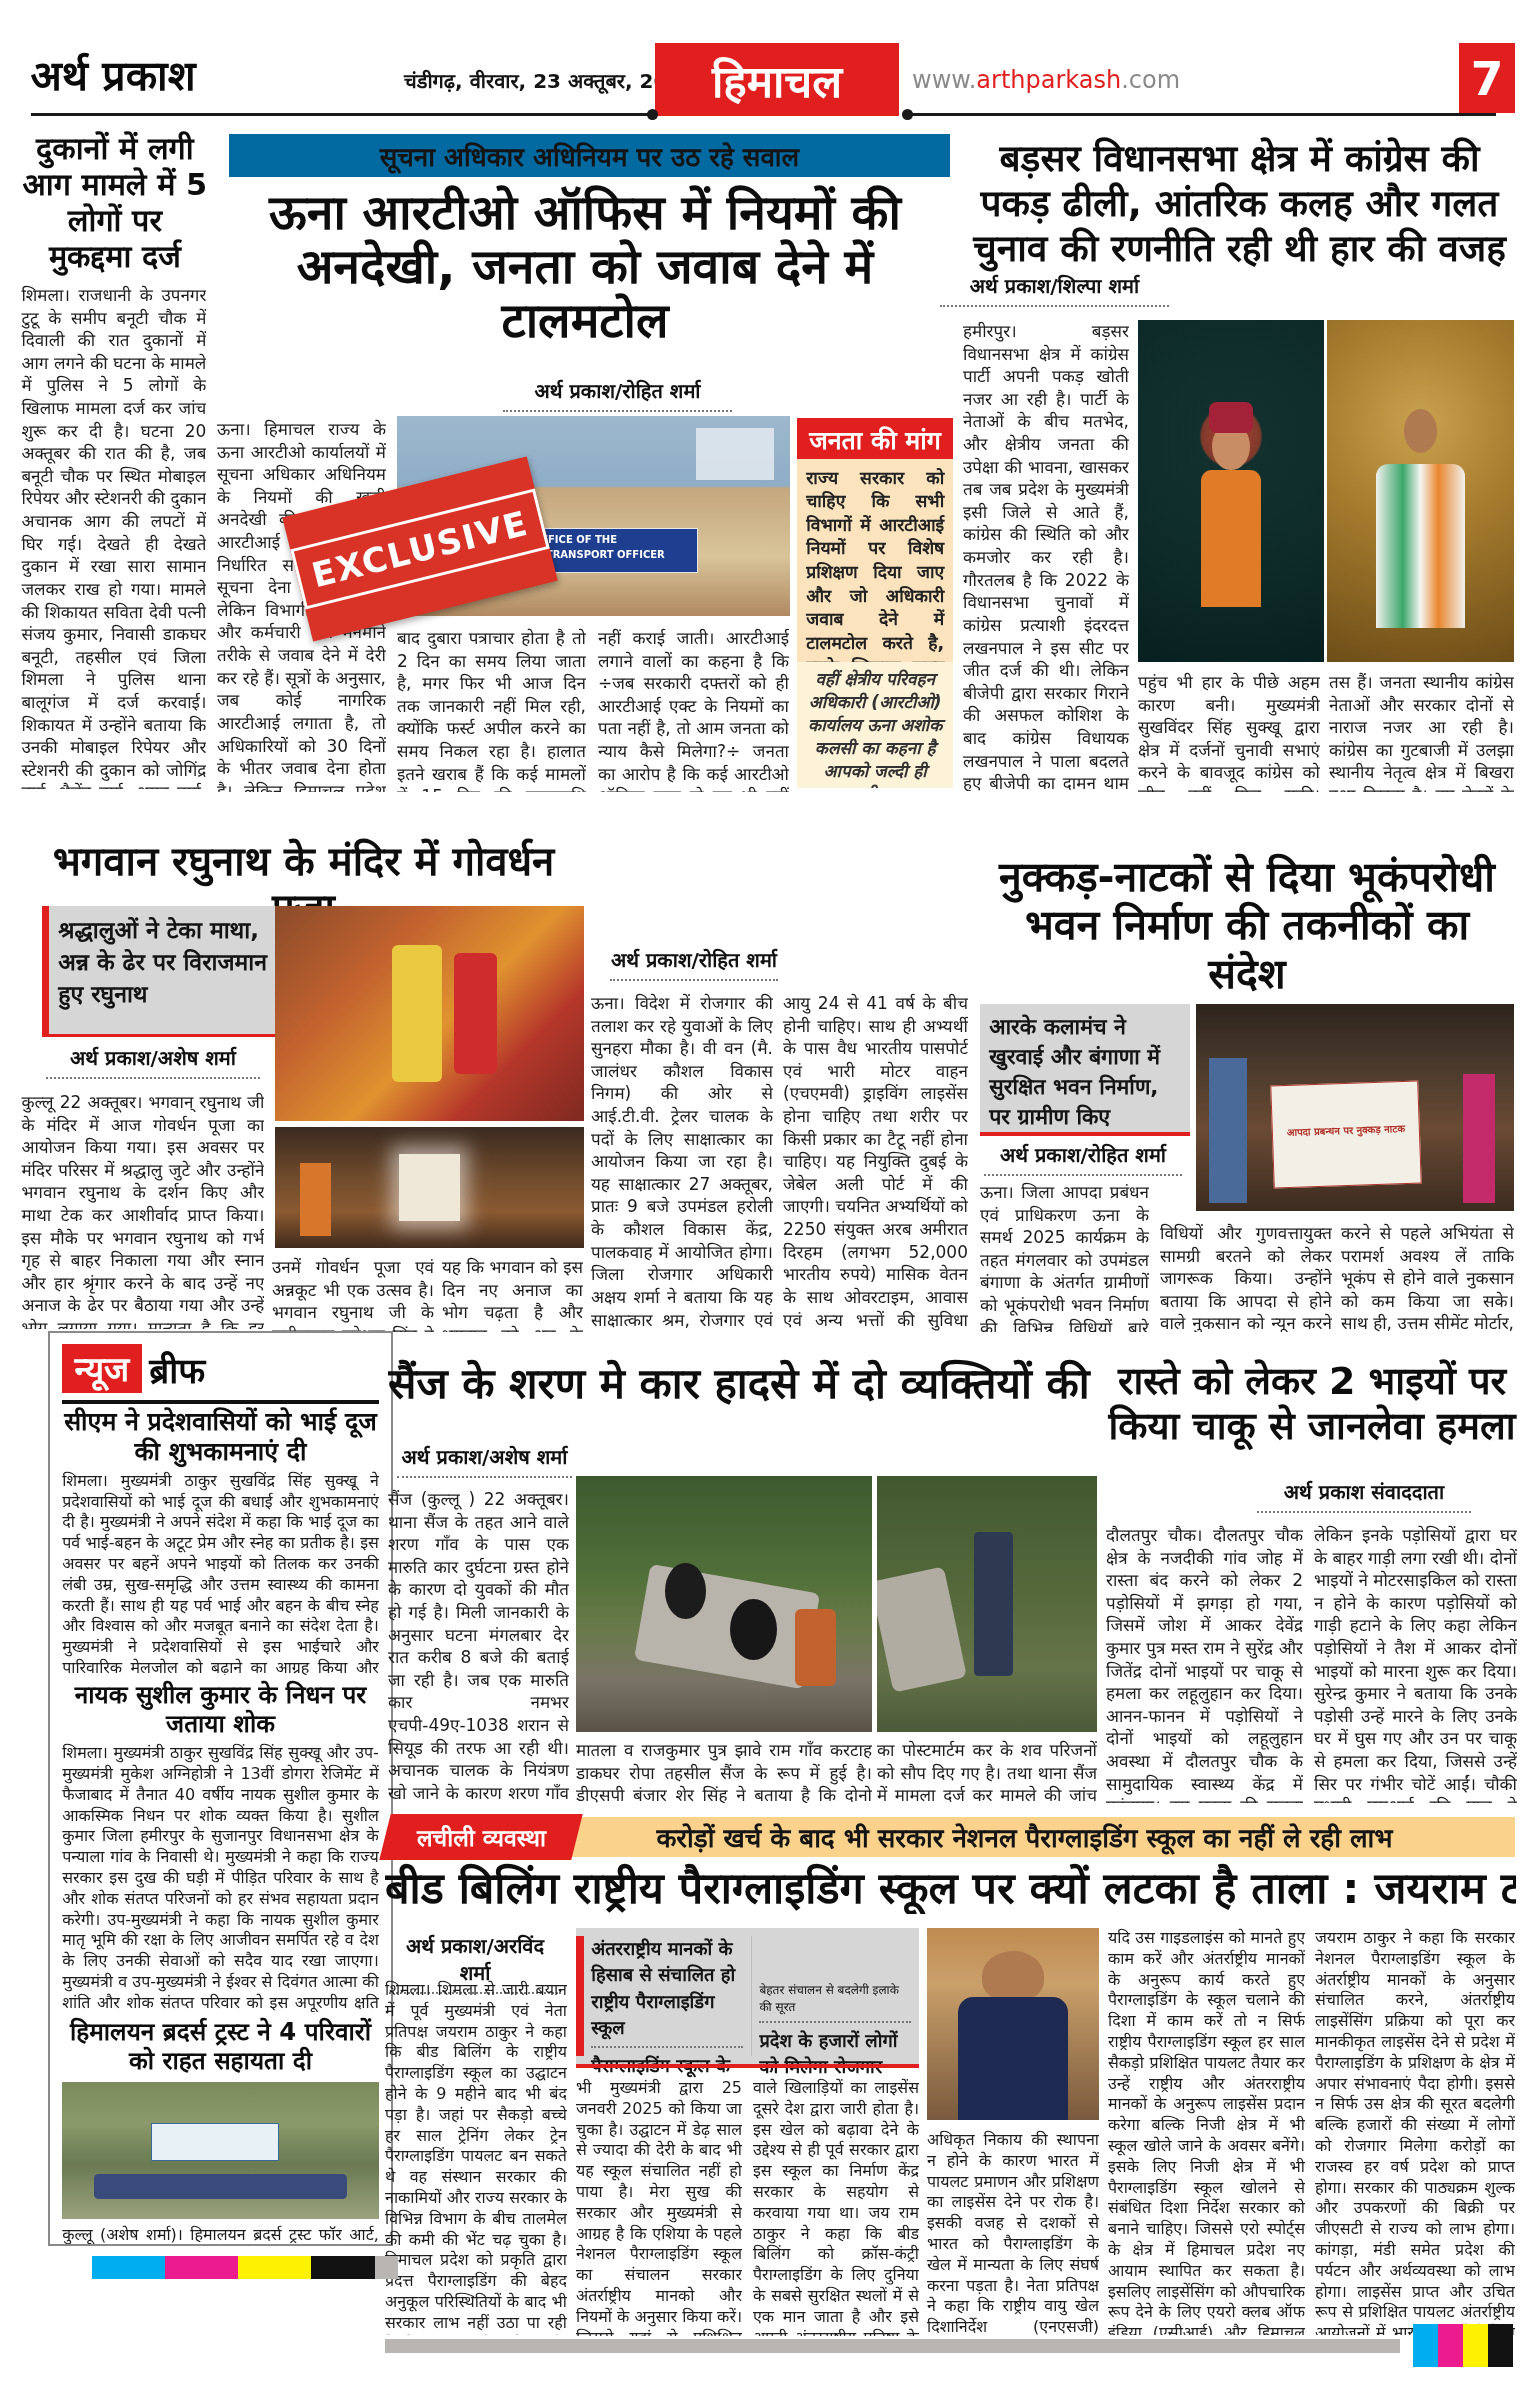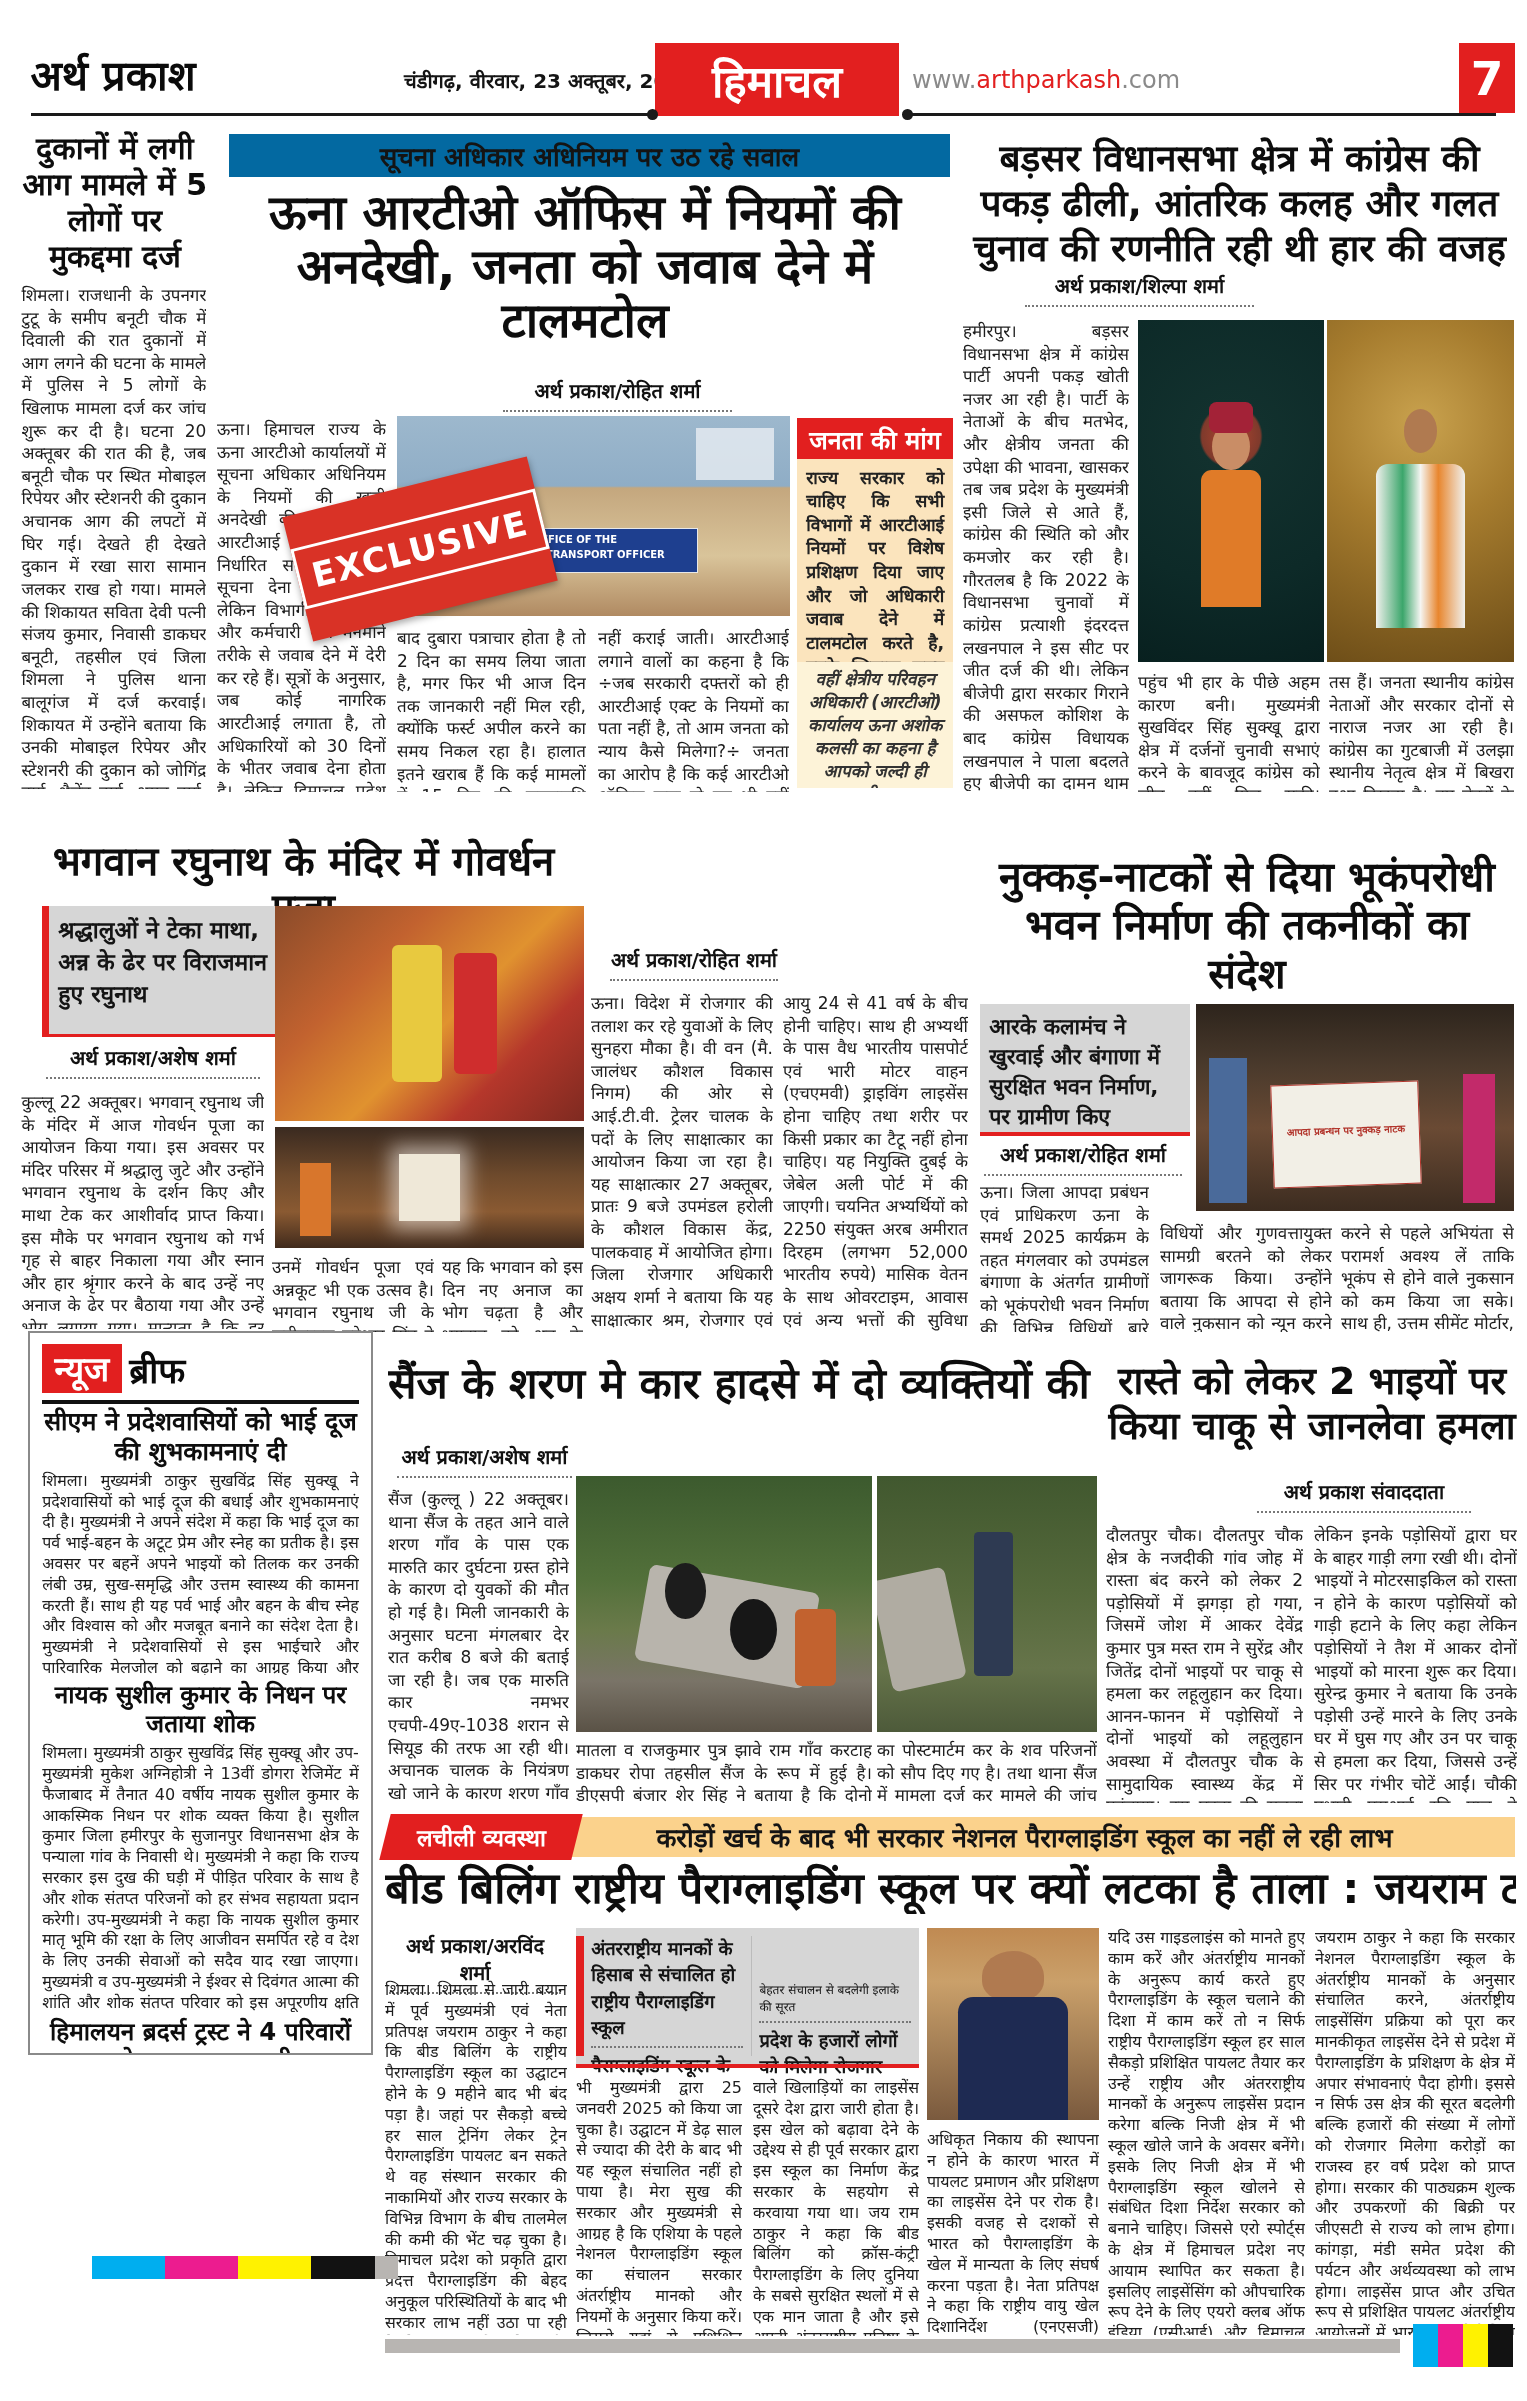--- a/index.html
+++ b/index.html
@@ -65,21 +65,21 @@
   <div class="abs redbox" style="left:797px;top:418px;width:156px;height:41px;font-size:25px;">जनता की मांग</div>
   <div class="abs" style="left:797px;top:459px;width:138px;height:197px;background:#fbe4bd;padding:7.6px 9.2px;
        font-size:17.5px;line-height:1.35;font-weight:bold;color:#222;text-align:justify;overflow:hidden;">राज्य सरकार को चाहिए कि सभी विभागों में आरटीआई नियमों पर विशेष प्रशिक्षण दिया जाए और जो अधिकारी जवाब देने में टालमटोल करते है, उनके खिलाफ सख्त कार्रवाई की जाए।</div>
   <div class="abs" style="left:797px;top:662px;width:138px;height:114px;background:#fdf3d8;padding:6.1px 9.2px;
        font-size:17px;line-height:1.35;font-style:italic;font-weight:bold;color:#333;text-align:center;overflow:hidden;">वहीं क्षेत्रीय परिवहन अधिकारी (आरटीओ) कार्यालय ऊना अशोक कलसी का कहना है आपको जल्दी ही जानकारी उपलब्ध करवा दी जाएगी ।</div>
 
   <div class="abs body-txt" style="left:797px;top:780px;width:156px;height:12.2px;"></div>
   <div class="abs body-txt" style="left:217px;top:795px;width:0;height:0;overflow:hidden;">इससे आम लोगों का विश्वास व्यवस्था से उठता जा रहा है। सूचना अधिकार कानून पारदर्शिता और जवाबदेही का प्रतीक माना जाता है, लेकिन हिमाचल में इसकी जमीनी हकीकत इसके उल्ट नजर आ रही है। अगर यही हाल रहा तो आरटीआई अधिनियम की आत्मा ही समाप्त हो जाएगी। जनता अब यह सवाल उठा रही है कि जब जानकारी देने वाले विभाग खुद नियमों से अनजान हैं, तो प्रदेश में पारदर्शिता की उम्मीद कैसे की जाए?</div>
 
   <div class="abs hl center" style="left:963px;top:136px;width:553px;font-size:37px;line-height:1.22;">बड़सर विधानसभा क्षेत्र में कांग्रेस की पकड़ ढीली, आंतरिक कलह और गलत चुनाव की रणनीति रही थी हार की वजह</div>
-  <div class="abs byline" style="left:1025px;top:272px;width:229px;">अर्थ प्रकाश/शिल्पा शर्मा</div>
+  <div class="abs byline" style="left:940px;top:272px;width:229px;">अर्थ प्रकाश/शिल्पा शर्मा</div>
   <div class="abs body-txt" style="left:963px;top:320px;width:166px;height:471px;">हमीरपुर। बड़सर विधानसभा क्षेत्र में कांग्रेस पार्टी अपनी पकड़ खोती नजर आ रही है। पार्टी के नेताओं के बीच मतभेद, और क्षेत्रीय जनता की उपेक्षा की भावना, खासकर तब जब प्रदेश के मुख्यमंत्री इसी जिले से आते हैं, कांग्रेस की स्थिति को और कमजोर कर रही है। गौरतलब है कि 2022 के विधानसभा चुनावों में कांग्रेस प्रत्याशी इंदरदत्त लखनपाल ने इस सीट पर जीत दर्ज की थी। लेकिन बीजेपी द्वारा सरकार गिराने की असफल कोशिश के बाद कांग्रेस विधायक लखनपाल ने पाला बदलते हुए बीजेपी का दामन थाम लिया और उपचुनाव में कांग्रेस उम्मीदवार सुभाष ढटवालिया को 2000 से अधिक वोटों से हराकर फिर से विधायक बने। कांग्रेस की हार का एक बड़ा कारण गलत जातिगत समीकरण भी रहा। ब्राह्मण बहुल इस क्षेत्र में पार्टी ने राजपूत उम्मीदवार को मैदान में उतारने का जोखिम उठाया, जो उसे भारी पड़ा। इसके साथ ही सुभाष ढटवालिया की कमजोर जनसंपर्क क्षमता और क्षेत्र में उनकी सीमित</div>
   <div class="abs photo" style="left:1138px;top:320px;width:186px;height:342px;
        background:radial-gradient(circle at 50% 34%,#b4452f 0%,#7e3a2c 12%,#12312e 13%,#0d2a28 60%,#08201f 100%);">
     <div style="position:absolute;left:34%;top:44%;width:32%;height:40%;background:#e07b28;border-radius:10.7px 10.7px 0 0;"></div>
     <div style="position:absolute;left:40%;top:30%;width:20%;height:14%;background:#c98d66;border-radius:50%;"></div>
     <div style="position:absolute;left:38%;top:24%;width:24%;height:9%;background:#a32237;border-radius:7.6px;"></div>
   </div>
   <div class="abs photo" style="left:1327px;top:320px;width:187px;height:342px;
        background:radial-gradient(circle at 50% 30%,#c9a24e 0%,#a67c2e 40%,#6e4e18 100%);">
     <div style="position:absolute;left:26%;top:42%;width:48%;height:48%;background:linear-gradient(90deg,#f0f0ec 0%,#3ba66b 30%,#f5f5f2 50%,#e8862e 70%,#f0f0ec 100%);border-radius:12.2px 12.2px 0 0;"></div>
@@ -117,21 +117,21 @@
     <div style="position:absolute;left:24%;top:38%;width:44%;height:46%;background:#f2efe6;border:1.5px solid #b2352c;transform:rotate(-2deg);padding:3.1px;overflow:hidden;">
       <div style="font-size:10px;color:#b2352c;font-weight:bold;text-align:center;margin-top:26%;">आपदा प्रबन्धन पर नुक्कड़ नाटक</div>
     </div>
     <div style="position:absolute;left:4%;top:26%;width:12%;height:70%;background:#4a6a9a;"></div>
     <div style="position:absolute;right:6%;top:34%;width:10%;height:62%;background:#c22a6a;"></div>
   </div>
   <div class="abs body-txt" style="left:980px;top:1181px;width:169px;height:151px;">ऊना। जिला आपदा प्रबंधन एवं प्राधिकरण ऊना के समर्थ 2025 कार्यक्रम के तहत मंगलवार को उपमंडल बंगाणा के अंतर्गत ग्रामीणों को भूकंपरोधी भवन निर्माण की विभिन्न विधियों बारे जागरूक किया गया। इस दौरान सूचना एवं जन सम्पर्क विभाग से संबद्ध ग्रुप आरके कलामंच चिंतपूर्णी के कलाकारों ने</div>
   <div class="abs body-txt" style="left:1160px;top:1222px;width:172px;height:110px;">विधियों और गुणवत्तायुक्त सामग्री बरतने को लेकर जागरूक किया। उन्होंने बताया कि आपदा से होने वाले नुकसान को न्यून करने के लिए सामूहिक प्रयास आवश्यक हैं। साथ ही, आपदाओं से सुरक्षित रहने के लिए भवनों में किसी भी प्रकार का संरचनात्मक बदलाव</div>
   <div class="abs body-txt" style="left:1341px;top:1222px;width:173px;height:110px;">करने से पहले अभियंता से परामर्श अवश्य लें ताकि भूकंप से होने वाले नुकसान को कम किया जा सके। साथ ही, उत्तम सीमेंट मोर्टार, क्षैतिज भूकंपरोधी बैंड्स, ईंट की दीवारों का सुदृढ़ीकरण, पिलर निर्माण, कंक्रीट के मानक और नींव लगाने में प्रयोग होने वाले आवश्यक तत्वों बारे जागरूक किया।</div>
 
-  <div class="abs" style="left:28px;top:1331px;width:345px;height:724px;border:2.3px solid #8a8a8a;background:#fff;padding:10.7px 12.2px;box-sizing:border-box;overflow:hidden;">
+  <div class="abs" style="left:48px;top:1331px;width:345px;height:915px;border:2.3px solid #8a8a8a;background:#fff;padding:10.7px 12.2px;box-sizing:border-box;overflow:hidden;">
     <div style="display:flex;align-items:flex-end;gap:7.6px;border-bottom:4.6px solid #111;padding-bottom:7.6px;">
       <span class="redbox" style="padding:1.5px 12.2px;font-size:34px;">न्यूज</span>
       <span style="font-size:35px;font-weight:bold;color:#0a0a0a;">ब्रीफ</span>
     </div>
     <div class="hl center" style="font-size:25px;margin-top:3px;">सीएम ने प्रदेशवासियों को भाई दूज की शुभकामनाएं दी</div>
     <div class="body-sm" style="margin-top:4.6px;height:204px;">शिमला। मुख्यमंत्री ठाकुर सुखविंद्र सिंह सुक्खू ने प्रदेशवासियों को भाई दूज की बधाई और शुभकामनाएं दी है। मुख्यमंत्री ने अपने संदेश में कहा कि भाई दूज का पर्व भाई-बहन के अटूट प्रेम और स्नेह का प्रतीक है। इस अवसर पर बहनें अपने भाइयों को तिलक कर उनकी लंबी उम्र, सुख-समृद्धि और उत्तम स्वास्थ्य की कामना करती हैं। साथ ही यह पर्व भाई और बहन के बीच स्नेह और विश्वास को और मजबूत बनाने का संदेश देता है। मुख्यमंत्री ने प्रदेशवासियों से इस भाईचारे और पारिवारिक मेलजोल को बढ़ाने का आग्रह किया और सभी के जीवन में खुशहाली, स्वास्थ्य और समृद्धि की कामना की।</div>
     <div class="hl center" style="font-size:24.4px;margin-top:6.1px;">नायक सुशील कुमार के निधन पर जताया शोक</div>
     <div class="body-sm" style="margin-top:4.6px;height:269px;">शिमला। मुख्यमंत्री ठाकुर सुखविंद्र सिंह सुक्खू और उप-मुख्यमंत्री मुकेश अग्निहोत्री ने 13वीं डोगरा रेजिमेंट में फैजाबाद में तैनात 40 वर्षीय नायक सुशील कुमार के आकस्मिक निधन पर शोक व्यक्त किया है। सुशील कुमार जिला हमीरपुर के सुजानपुर विधानसभा क्षेत्र के पन्याला गांव के निवासी थे। मुख्यमंत्री ने कहा कि राज्य सरकार इस दुख की घड़ी में पीड़ित परिवार के साथ है और शोक संतप्त परिजनों को हर संभव सहायता प्रदान करेगी। उप-मुख्यमंत्री ने कहा कि नायक सुशील कुमार मातृ भूमि की रक्षा के लिए आजीवन समर्पित रहे व देश के लिए उनकी सेवाओं को सदैव याद रखा जाएगा। मुख्यमंत्री व उप-मुख्यमंत्री ने ईश्वर से दिवंगत आत्मा की शांति और शोक संतप्त परिवार को इस अपूरणीय क्षति को सहन करने की शक्ति प्रदान करने की प्रार्थना की।</div>
     <div class="hl center" style="font-size:24.4px;margin-top:6.1px;">हिमालयन ब्रदर्स ट्रस्ट ने 4 परिवारों को राहत सहायता दी</div>
     <div class="photo" style="width:100%;height:137px;margin-top:6.1px;

